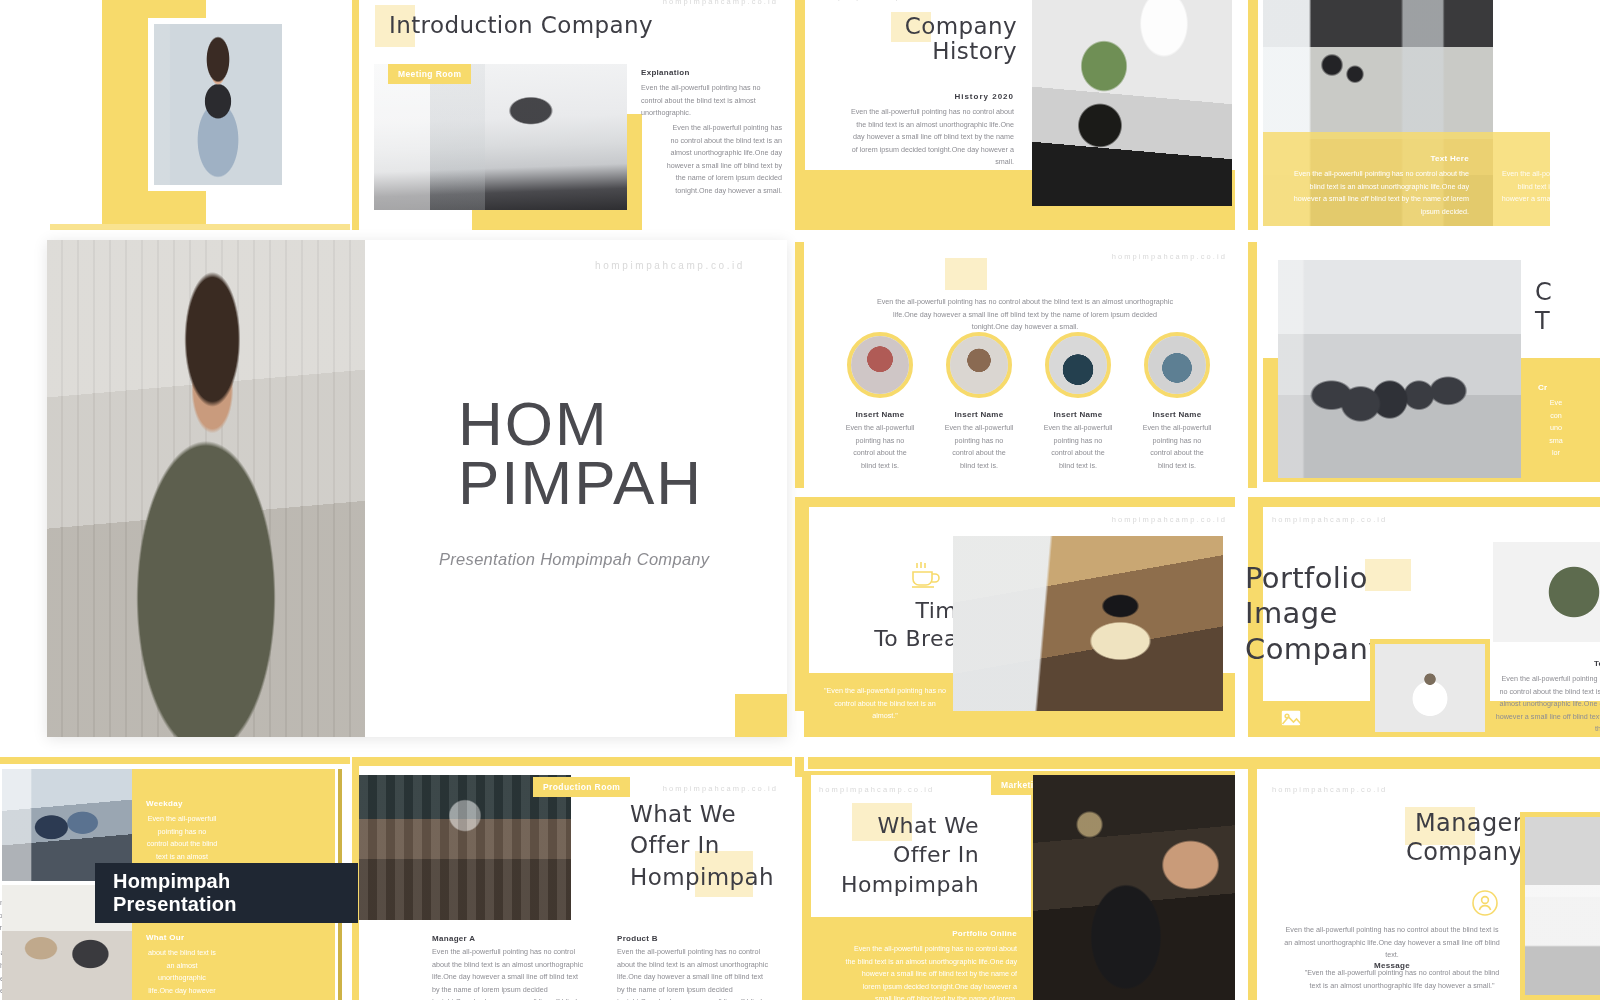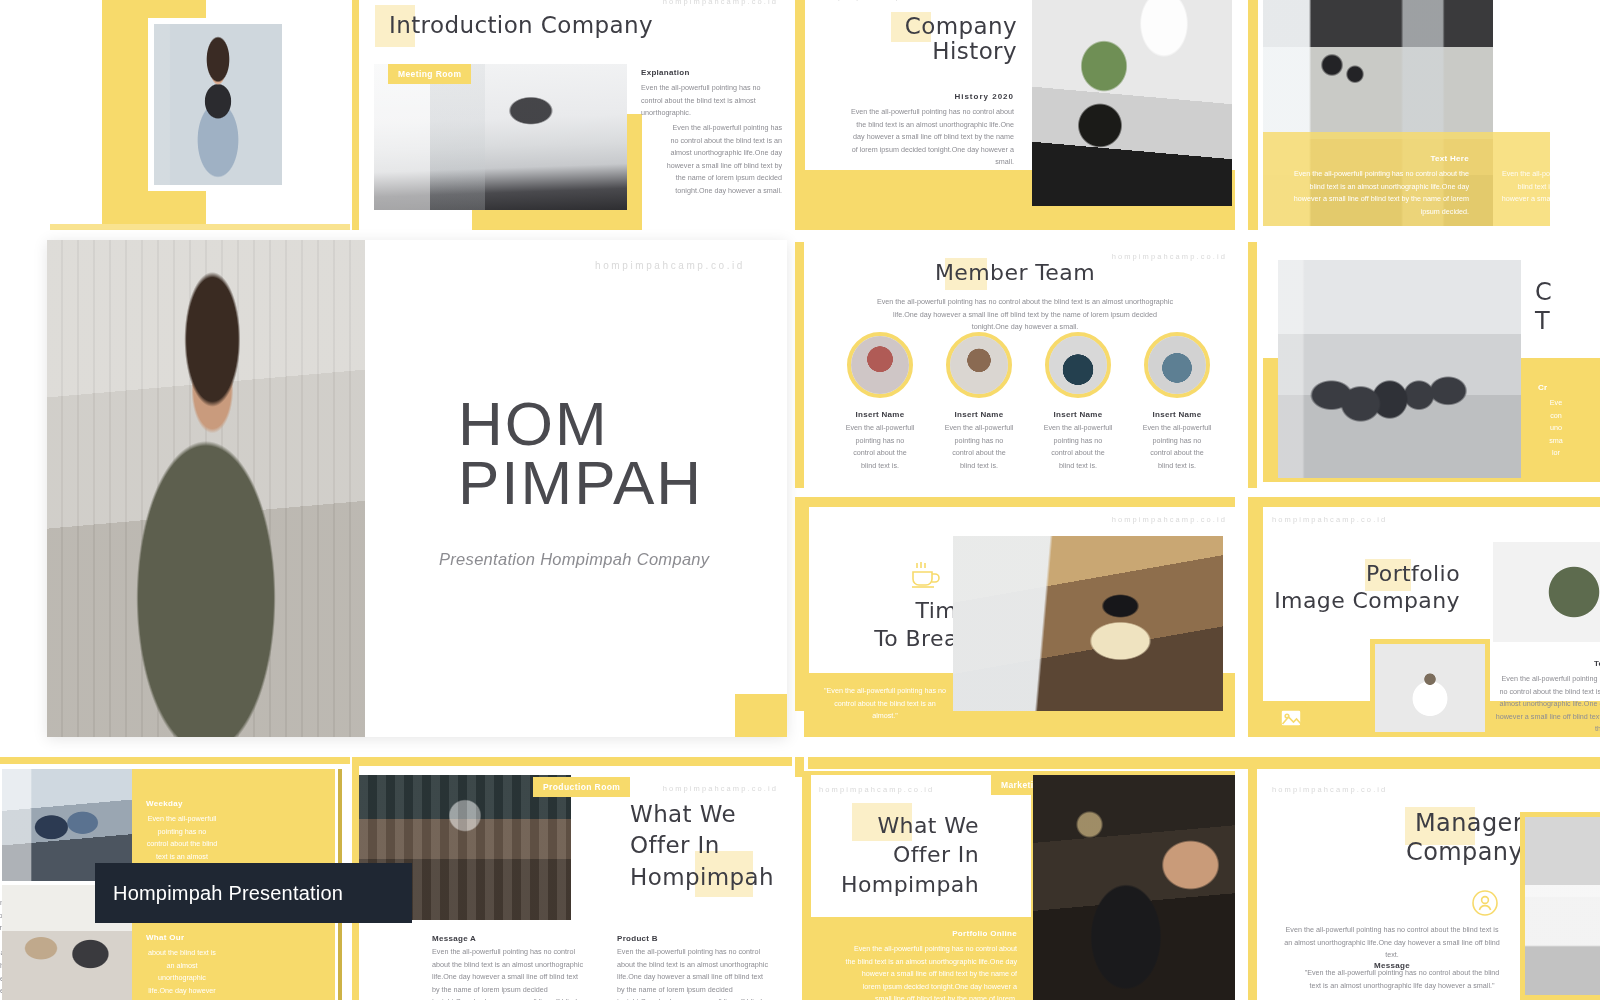--- a/index.html
+++ b/index.html
@@ -276,21 +276,20 @@
     </div>
     <div class="center-sub" style="position:absolute; left:392px; top:310px;font-style:italic;">Presentation Hompimpah Company</div>
     <div class="yellow" style="position:absolute; right:0; bottom:0; width:52px; height:43px;"></div>
   </div>
 
   <div class="slide" style="left:795px; top:240px; width:440px; height:250px; background:transparent;">
     <div class="yellow" style="position:absolute; left:0; top:2px; width:9px; height:246px;"></div>
     <div style="position:absolute; left:14px; top:8px; width:426px; height:236px; background:#fff;"></div>
     <div class="url" style="position:absolute; right:8px; top:12px;">hompimpahcamp.co.id</div>
     <div class="palehl" style="position:absolute; left:150px; top:18px; width:42px; height:32px;"></div>
-    <div class="heading" style="position:absolute; left:0; top:20px; width:440px; text-align:center; font-size:22px;">Member Team</div>
     <div class="body-txt" style="position:absolute; left:80px; top:56px; width:300px; text-align:center;">Even the all-powerfull pointing has no control about the blind text is an almost unorthographic life.One day however a small line off blind text by the name of lorem ipsum decided tonight.One day however a small.</div>
 
     <div style="position:absolute; left:14px; top:92px; width:426px;">
       <div style="position:absolute; left:36px; top:0; width:70px;">
         <div class="avatar-ring" style="width:66px; height:66px; margin:0 auto;">
           <div class="avatar-in av1"></div>
         </div>
         <div class="sub-h" style="text-align:center; margin-top:12px;">Insert Name</div>
         <div class="body-txt" style="text-align:center; margin-top:3px;">Even the all-powerfull pointing has no control about the blind text is.</div>
       </div>
@@ -356,21 +355,21 @@
     </div>
     <div class="body-txt light" style="position:absolute; left:28px; top:188px; width:124px; text-align:center;">"Even the all-powerfull pointing has no control about the blind text is an almost."</div>
     <div class="ph ph-cafe" style="position:absolute; left:158px; top:39px; width:270px; height:175px;"></div>
   </div>
 
   <div class="slide" style="left:1235px; top:497px; width:420px; height:240px; background:transparent;">
     <div class="yellow" style="position:absolute; left:13px; top:0; width:407px; height:240px;"></div>
     <div style="position:absolute; left:28px; top:10px; width:392px; height:194px; background:#fff;"></div>
     <div class="url" style="position:absolute; left:37px; top:18px;">hompimpahcamp.co.id</div>
     <div class="palehl" style="position:absolute; left:130px; top:62px; width:46px; height:32px;"></div>
-    <div class="heading" style="position:absolute; left:10px; top:64px; width:215px; text-align:right; font-size:22px; line-height:1.22;">
+    <div class="heading" style="position:absolute; left:10px; top:64px; width:215px; text-align:left; font-size:29px; line-height:1.22;">
       <div>Portfolio</div>
       <div>Image Company</div>
     </div>
     <div class="ph ph-plant" style="position:absolute; left:258px; top:45px; width:162px; height:100px;"></div>
     <div class="ph ph-pot" style="position:absolute; left:135px; top:142px; width:120px; height:98px; border:5px solid #F7DA6B;"></div>
     <svg width="32" height="30" viewBox="0 0 32 30" style="position:absolute; left:45px; top:206px;">
       <g class="ico">
         <rect x="7" y="1" width="20" height="16" rx="2"></rect>
         <rect x="1" y="7" width="20" height="16" rx="2" fill="#fff"></rect>
         <circle cx="7" cy="13" r="1.8"></circle>
@@ -410,21 +409,21 @@
     <div class="url" style="position:absolute; right:14px; top:27px;">hompimpahcamp.co.id</div>
     <div class="ph ph-market" style="position:absolute; left:7px; top:18px; width:212px; height:145px;"></div>
     <span class="tag" style="position:absolute; left:181px; top:20px;">Production Room</span>
     <div class="palehl" style="position:absolute; left:343px; top:94px; width:58px; height:46px;"></div>
     <div class="heading" style="position:absolute; left:278px; top:42px; font-size:23px; line-height:1.36;">
       <div>What We</div>
       <div>Offer In</div>
       <div>Hompimpah</div>
     </div>
     <div style="position:absolute; left:80px; top:177px; width:155px;">
-      <div class="sub-h">Message A</div>
+      <div class="sub-h">Manager A</div>
       <div class="body-txt" style="margin-top:3px;">Even the all-powerfull pointing has no control about the blind text is an almost unorthographic life.One day however a small line off blind text by the name of lorem ipsum decided tonight.One day however a small line off blind text by the name of lorem.</div>
     </div>
     <div style="position:absolute; left:265px; top:177px; width:155px;">
       <div class="sub-h">Product B</div>
       <div class="body-txt" style="margin-top:3px;">Even the all-powerfull pointing has no control about the blind text is an almost unorthographic life.One day however a small line off blind text by the name of lorem ipsum decided tonight.One day however a small line off blind text by the name of lorem.</div>
     </div>
   </div>
 
   <div class="slide" style="left:795px; top:757px; width:440px; height:243px; background:transparent;">
     <div class="yellow" style="position:absolute; left:13px; top:0; width:427px; height:12px;"></div>
@@ -460,17 +459,17 @@
         <circle cx="13" cy="10" r="3.4"></circle>
         <path d="M7.4 20c.9-3 3-4.4 5.6-4.4S17.7 17 18.6 20"></path>
       </g>
     </svg>
     <div class="body-txt" style="position:absolute; left:48px; top:167px; width:218px; text-align:center;">Even the all-powerfull pointing has no control about the blind text is an almost unorthographic life.One day however a small line off blind text.</div>
     <div class="sub-h" style="position:absolute; left:48px; top:204px; width:218px; text-align:center;">Message</div>
     <div class="body-txt" style="position:absolute; left:68px; top:210px; width:198px; text-align:center;">"Even the all-powerfull pointing has no control about the blind text is an almost unorthographic life day however a small."</div>
     <div class="ph ph-chair" style="position:absolute; left:285px; top:55px; width:135px; height:188px; border:5px solid #F7DA6B;"></div>
   </div>
 
-  <div class="dark-label" style="left:95px; top:863px; width:317px; height:60px;">
+  <div class="dark-label" style="left:95px; top:863px; width:263px; height:60px;font-weight:bold;">
     <span>Hompimpah Presentation</span>
   </div>
 
 </div>
 
 </body></html>

